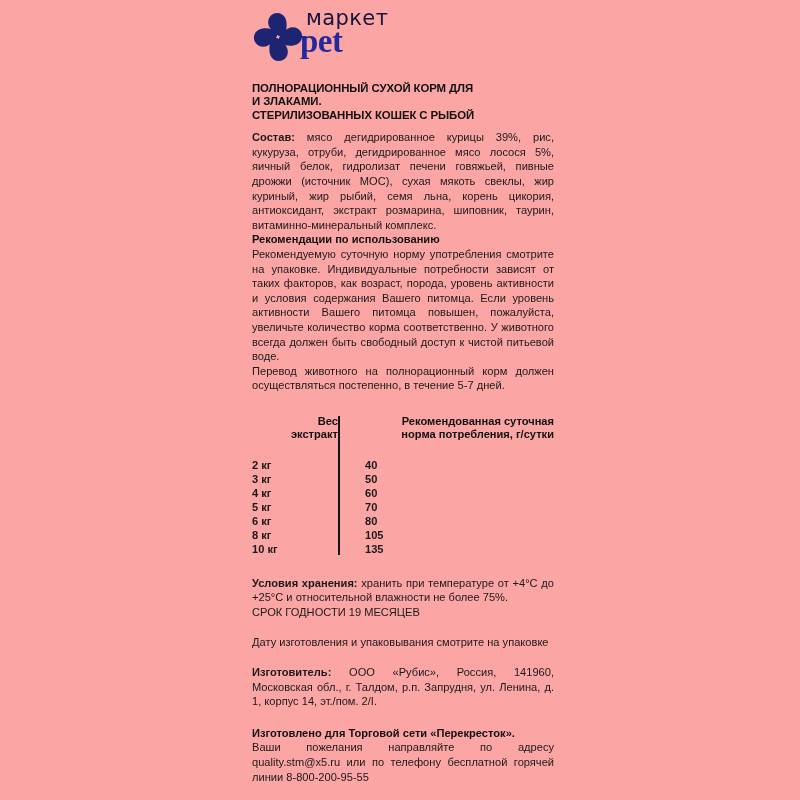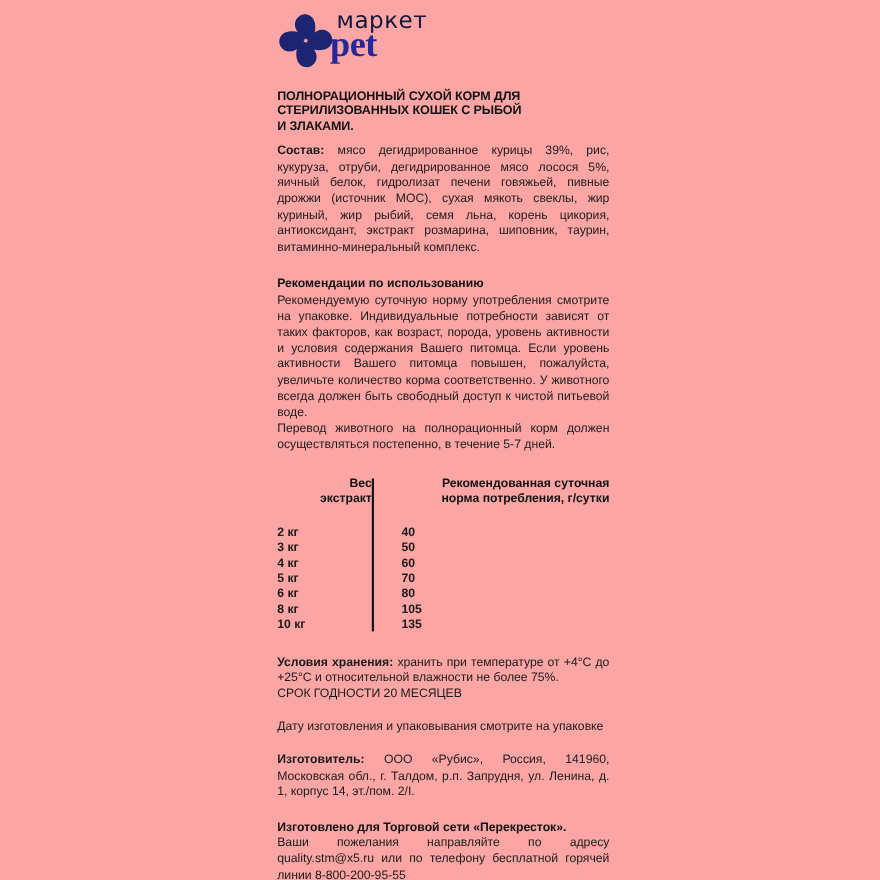--- a/index.html
+++ b/index.html
@@ -104,21 +104,21 @@
 
   .heading-bold {
     font-family: "Liberation Sans", sans-serif;
     font-weight: bold;
     font-size: 11.1px;
     line-height: 14.6px;
     color: #111111;
     margin: 0;
   }
 
-  .block-recommend { margin-top: 19px; }
+  .block-recommend { }
   .block-recommend .para { text-align: justify; }
 
   
   .feed-table {
     margin-top: 22px;
     position: relative;
     width: 302px;
   }
   .feed-table .divider {
     position: absolute;
@@ -180,22 +180,22 @@
     <div class="logo-wordmark">
       <div class="logo-market">маркет</div>
       <div class="logo-pet">pet</div>
     </div>
   </div>
 
   <div class="content">
 
     <h1 class="title">
       <span>ПОЛНОРАЦИОННЫЙ СУХОЙ КОРМ ДЛЯ</span>
+      <span>И ЗЛАКАМИ.</span>
       <span>СТЕРИЛИЗОВАННЫХ КОШЕК С РЫБОЙ</span>
-      <span>И ЗЛАКАМИ.</span>
     </h1>
 
     <div class="block-composition">
       <p class="para"><b class="lead">Состав:</b><span> мясо дегидрированное курицы 39%, рис, кукуруза, отруби, дегидрированное мясо лосося 5%, яичный белок, гидролизат печени говяжьей, пивные дрожжи (источник МОС), сухая мякоть свеклы, жир куриный, жир рыбий, семя льна, корень цикория, антиоксидант, экстракт розмарина, шиповник, таурин, витаминно-минеральный комплекс.</span></p>
     </div>
 
     <div class="block-recommend">
       <p class="heading-bold">Рекомендации по использованию</p>
       <p class="para">Рекомендуемую суточную норму употребления смотрите на упаковке. Индивидуальные потребности зависят от таких факторов, как возраст, порода, уровень активности и условия содержания Вашего питомца. Если уровень активности Вашего питомца повышен, пожалуйста, увеличьте количество корма соответственно. У животного всегда должен быть свободный доступ к чистой питьевой воде.</p>
       <p class="para">Перевод животного на полнорационный корм должен осуществляться постепенно, в течение 5-7 дней.</p>
@@ -262,21 +262,21 @@
             <td>10 кг</td>
             <td></td>
             <td>135</td>
           </tr>
         </tbody>
       </table>
     </div>
 
     <div class="block-storage">
       <p class="para"><b class="lead">Условия хранения:</b><span> хранить при температуре от +4°C до +25°C и относительной влажности не более 75%.</span></p>
-      <p class="para">СРОК ГОДНОСТИ 20 МЕСЯЦЕВ</p>
+      <p class="para">СРОК ГОДНОСТИ 19 МЕСЯЦЕВ</p>
     </div>
 
     <div class="block-date">
       <p class="para">Дату изготовления и упаковывания смотрите на упаковке</p>
     </div>
 
     <div class="block-maker">
       <p class="para"><b class="lead">Изготовитель:</b><span> ООО «Рубис», Россия, 141960, Московская обл., г. Талдом, р.п. Запрудня, ул. Ленина, д. 1, корпус 14, эт./пом. 2/I.</span></p>
     </div>
 

